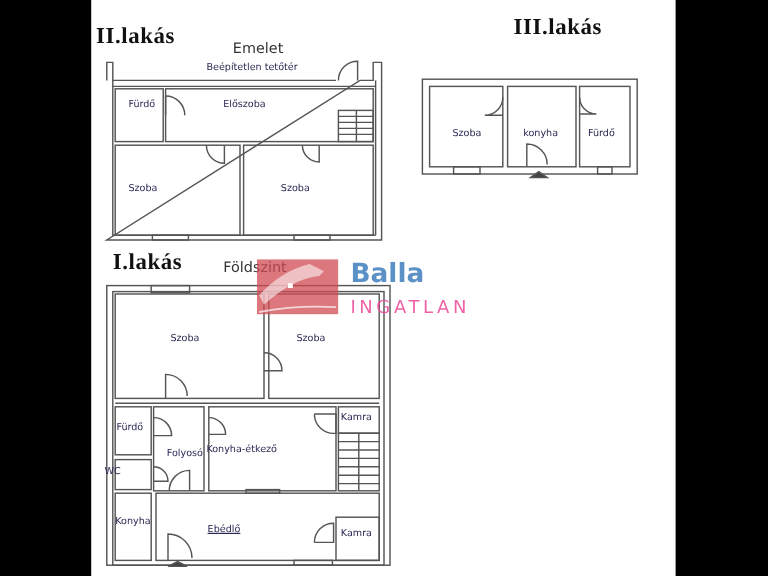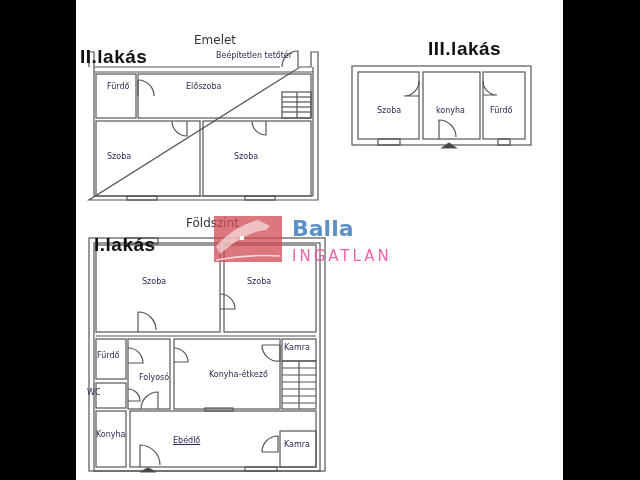--- a/index.html
+++ b/index.html
@@ -1,19 +1,19 @@
 <!DOCTYPE html>
 <html><head>
   <meta charset="utf-8">
   <style>
     html, body { margin:0; padding:0; }
     body { width:640px; height:480px; background:#000; position:relative; overflow:hidden; font-family:"DejaVu Sans", sans-serif; }
     .sheet { position:absolute; left:76px; top:0; width:487px; height:480px; background:#fff; }
     .abs { position:absolute; }
-    .title { font-family:Liberation Sans, sans-serif; font-weight:bold; font-size:19px; color:#111; letter-spacing:0.5px;margin-top:26px; }
+    .title { font-family:Liberation Serif, serif; font-weight:bold; font-size:19px; color:#111; letter-spacing:0.5px; }
     .sub { font-size:12px; color:#333; }
     .room { font-size:8px; color:#2a2a55; white-space:nowrap; }
     svg { position:absolute; left:0; top:0; }
     .logo-house { position:absolute; left:214px; top:216px; width:68px; height:46px; }
     .logo-balla { position:absolute; left:292px; top:212px; font-family:"DejaVu Sans", sans-serif; font-weight:bold; font-size:22px; color:#4a86c0; opacity:0.9; letter-spacing:0px; line-height:34px; }
     .logo-ingatlan { position:absolute; left:292px; top:247px; font-family:"DejaVu Sans", sans-serif; font-size:15px; color:#ec4899; opacity:0.85; letter-spacing:3px; line-height:18px; }
   </style>
 </head>
 <body>
 
@@ -110,41 +110,41 @@
     <path d="M262 452 A16 16 0 0 1 278 436 V452 H262"></path>
 
     <path d="M140 467 V445 A20 20 0 0 1 160 465"></path>
     <rect x="245" y="467" width="32" height="4"></rect>
     <path d="M140 472 L148 468 L156 472 Z" fill="#444"></path>
   </g>
 </svg>
 
 <div class="abs title" style="left:80px;top:20px;">II.lakás</div>
 <div class="abs sub" style="left:194px;top:33px;">Emelet</div>
-<div class="abs room" style="left:172px;top:51px;margin-left:44px;">Beépítetlen tetőtér</div>
+<div class="abs room" style="left:172px;top:51px;">Beépítetlen tetőtér</div>
 
 <div class="abs title" style="left:428px;top:12px;">III.lakás</div>
 
 <div class="abs title" style="left:94px;top:208px;">I.lakás</div>
 <div class="abs sub" style="left:186px;top:216px;">Földszint</div>
 
 <div class="abs room" style="left:107px;top:82px;">Fürdő</div>
 <div class="abs room" style="left:186px;top:82px;">Előszoba</div>
 <div class="abs room" style="left:107px;top:152px;">Szoba</div>
 <div class="abs room" style="left:234px;top:152px;">Szoba</div>
 
 <div class="abs room" style="left:377px;top:106px;">Szoba</div>
 <div class="abs room" style="left:436px;top:106px;">konyha</div>
 <div class="abs room" style="left:490px;top:106px;">Fürdő</div>
 
 <div class="abs room" style="left:142px;top:277px;">Szoba</div>
 <div class="abs room" style="left:247px;top:277px;">Szoba</div>
 <div class="abs room" style="left:97px;top:351px;">Fürdő</div>
 <div class="abs room" style="left:139px;top:373px;">Folyosó</div>
-<div class="abs room" style="left:197px;top:370px;padding-left:12px;">Konyha-étkező</div>
+<div class="abs room" style="left:172px;top:370px;">Konyha-étkező</div>
 <div class="abs room" style="left:284px;top:343px;">Kamra</div>
 <div class="abs room" style="left:87px;top:388px;">WC</div>
 <div class="abs room" style="left:96px;top:430px;">Konyha</div>
 <div class="abs room" style="left:173px;top:436px;text-decoration:underline;">Ebédlő</div>
 <div class="abs room" style="left:284px;top:440px;">Kamra</div>
 
 <svg class="logo-house" viewBox="0 0 68 46" style="left:214px;top:216px;">
   <rect x="0" y="0" width="68" height="46" fill="#d04a52" opacity="0.75"></rect>
   <path d="M2 30 Q20 10 44 4 L56 10 L52 14 Q30 16 6 38" fill="#fff" opacity="0.55"></path>
   <path d="M2 44 Q34 38 66 40" stroke="#fff" stroke-width="1.5" fill="none" opacity="0.7"></path>

